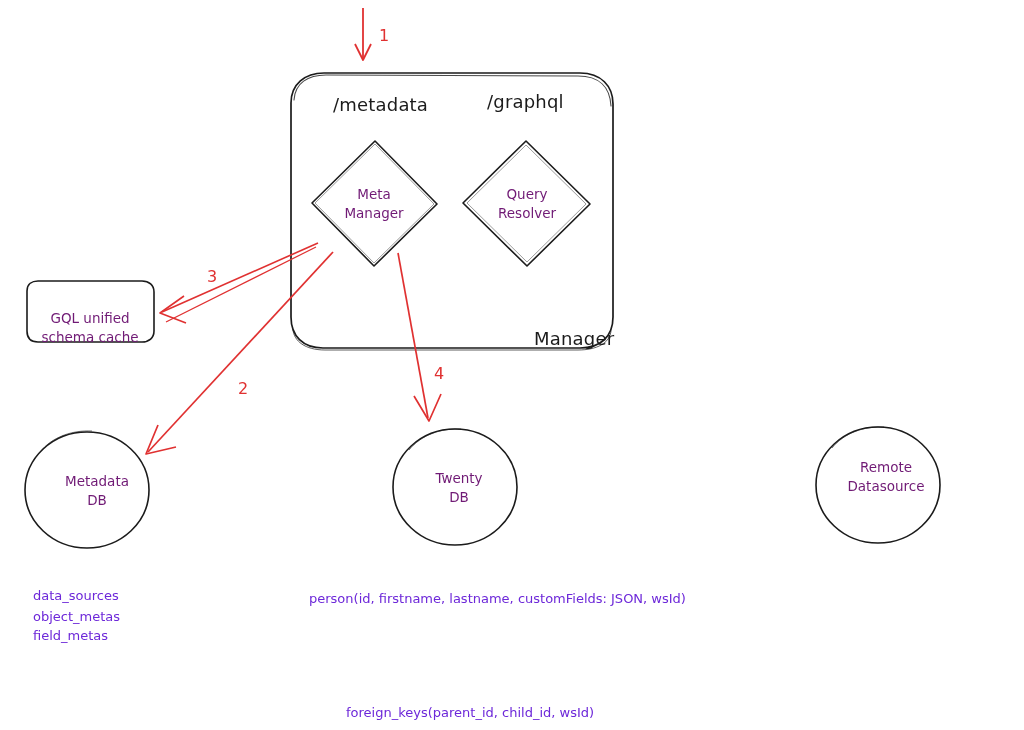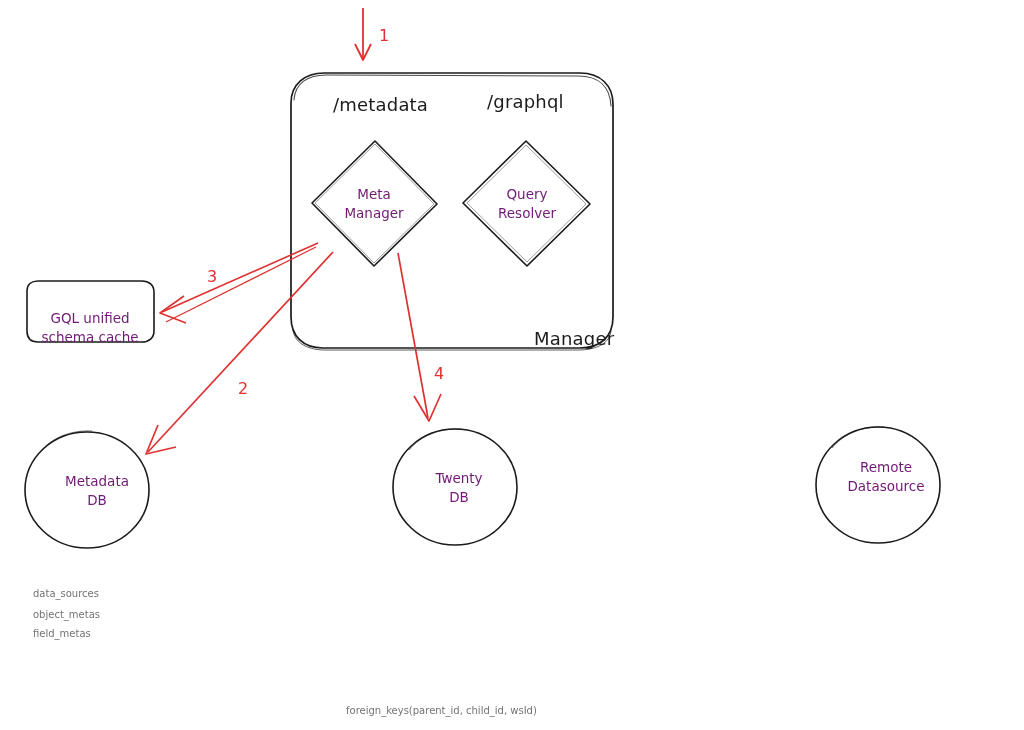--- a/index.html
+++ b/index.html
@@ -41,22 +41,22 @@
   .node-text {
     position: absolute;
     text-align: center;
     color: #701a75;
     font-size: 13.5px;
     line-height: 1.4;
     white-space: pre;
   }
   .schema {
     position: absolute;
-    color: #737373;
-    font-size: 10px;
+    color: #6d28d9;
+    font-size: 13px;
     line-height: 1.55;
     white-space: pre;
   }
 </style>
 </head>
 <body>
 
 <div id="canvas">
 
   <svg class="layer" viewBox="0 0 1024 730">
@@ -146,18 +146,19 @@
 
   <div class="num-label" style="left:379px; top:26px;">1</div>
   <div class="num-label" style="left:238px; top:379px;">2</div>
   <div class="num-label" style="left:207px; top:267px;">3</div>
   <div class="num-label" style="left:434px; top:364px;">4</div>
 
   <div class="schema" style="left:33px; top:586px;">data_sources</div>
   <div class="schema" style="left:33px; top:607px;">object_metas</div>
   <div class="schema" style="left:33px; top:626px;">field_metas</div>
 
+  <div class="schema" style="left:309px; top:589px;">person(id, firstname, lastname, customFields: JSON, wsId)</div>
 
 
 
   <div class="schema" style="left:346px; top:703px;">foreign_keys(parent_id, child_id, wsId)</div>
 
 </div>
 
 </body></html>

